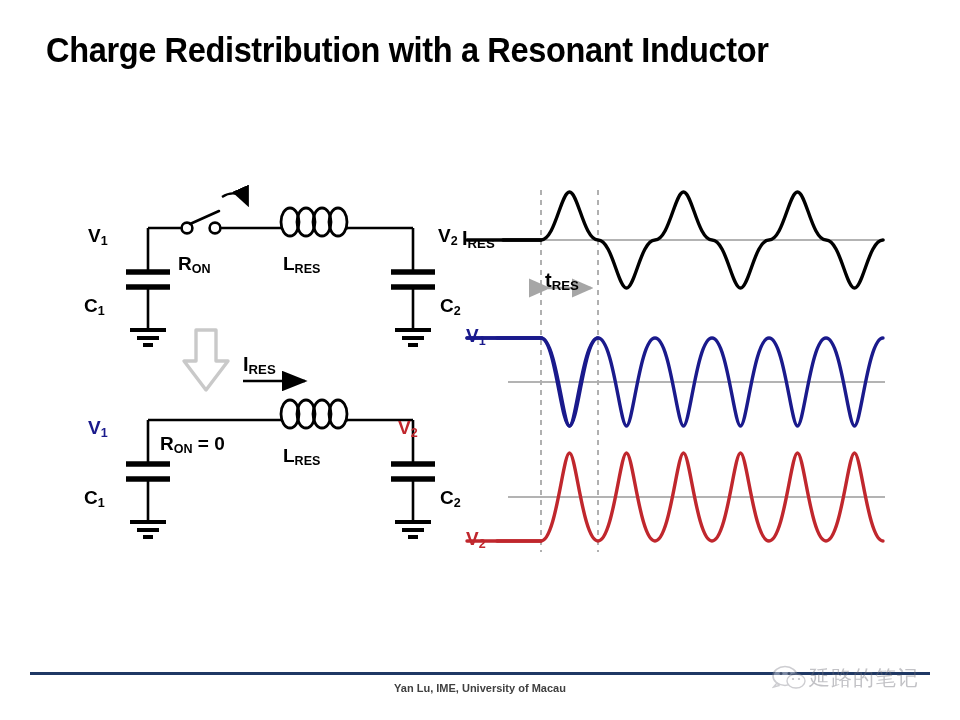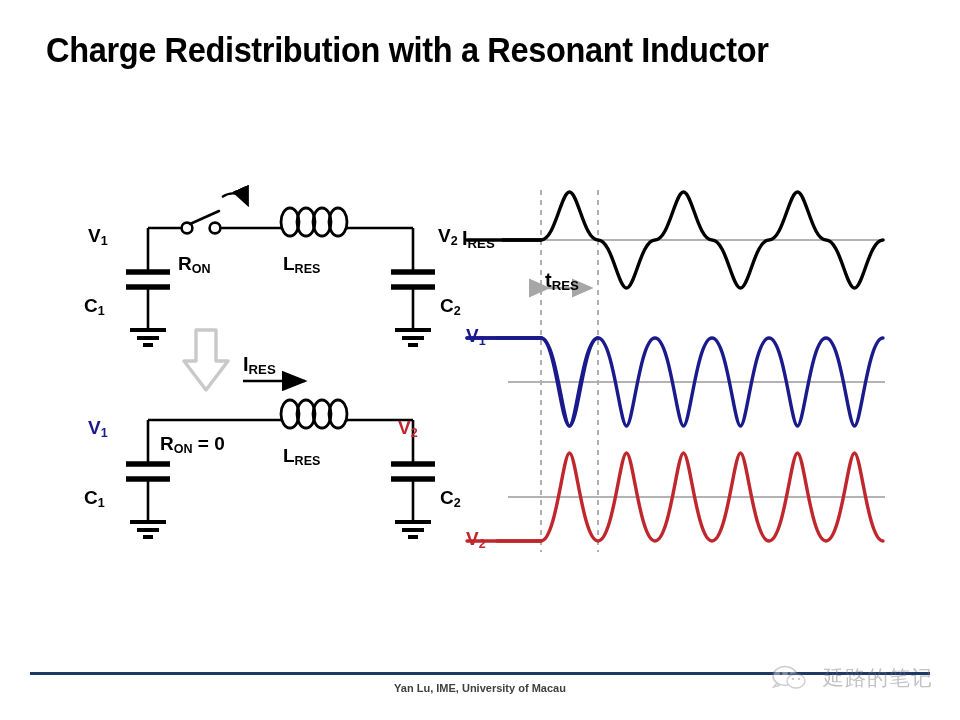--- a/index.html
+++ b/index.html
@@ -64,21 +64,21 @@
     color:#404040;
     font-family:"Liberation Sans", sans-serif;
   }
   .watermark{
     position:absolute;
     left:772px; top:658px;
     width:180px; height:40px;
     opacity:0.42;
     display:flex;
     align-items:center;
-    gap:17px;
+    gap:3px;
   }
   .wm-text{
     font-size:21px;
     color:#6f6f78;
     font-family:"Liberation Sans", sans-serif;
     letter-spacing:1px;
     white-space:nowrap;
   }
 </style>
 </head>

